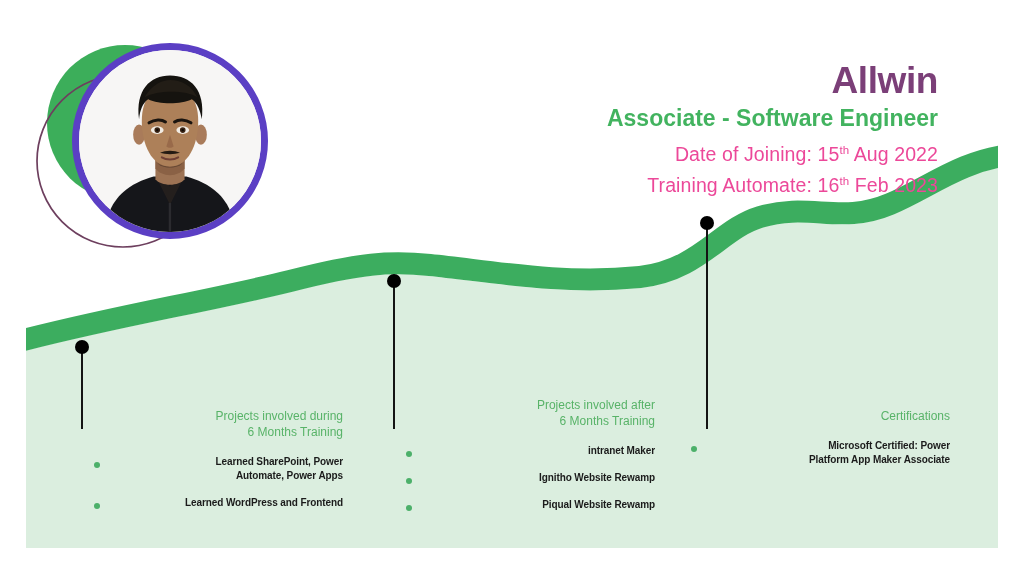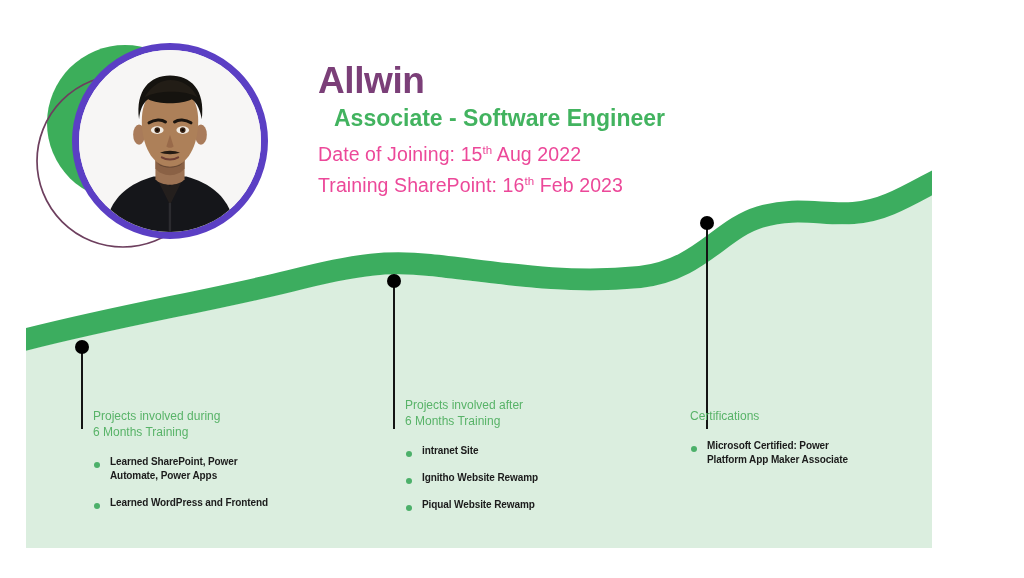--- a/index.html
+++ b/index.html
@@ -7,24 +7,25 @@
     margin: 0;
     padding: 0;
     background: #ffffff;
   }
   body {
     font-family: "Liberation Sans", sans-serif;
     -webkit-font-smoothing: antialiased;
   }
   #canvas {
     position: relative;
-    width: 932px;
+    width: 1024px;
     height: 578px;
     background: #ffffff;
     overflow: hidden;
+    text-align: right;
   }
 
   
   #wave-layer {
     position: absolute;
     left: 0;
     top: 0;
     width: 1024px;
     height: 578px;
   }
@@ -257,21 +258,21 @@
 
   <div id="header-block">
     <div id="person-name">Allwin</div>
     <div id="person-role">Associate - Software Engineer</div>
     <div class="meta-line">
       <span>Date of Joining:</span>
       <span>15</span><sup>th</sup>
       <span>Aug 2022</span>
     </div>
     <div class="meta-line">
-      <span>Training SharePoint:</span>
+      <span>Training Automate:</span>
       <span>16</span><sup>th</sup>
       <span>Feb 2023</span>
     </div>
   </div>
 
   <div class="column" style="left:93px; top:409px; width:250px;">
     <div class="col-title">Projects involved during
 6 Months Training</div>
     <ul class="bullet-list">
       <li>
@@ -285,21 +286,21 @@
       </li>
     </ul>
   </div>
 
   <div class="column" style="left:405px; top:398px; width:250px;">
     <div class="col-title">Projects involved after
 6 Months Training</div>
     <ul class="bullet-list">
       <li>
         <span class="dot"></span>
-        <span style="white-space:pre-line;">intranet Site</span>
+        <span style="white-space:pre-line;">intranet Maker</span>
       </li>
       <li>
         <span class="dot"></span>
         <span style="white-space:pre-line;">Ignitho Website Rewamp</span>
       </li>
       <li>
         <span class="dot"></span>
         <span style="white-space:pre-line;">Piqual Website Rewamp</span>
       </li>
     </ul>

